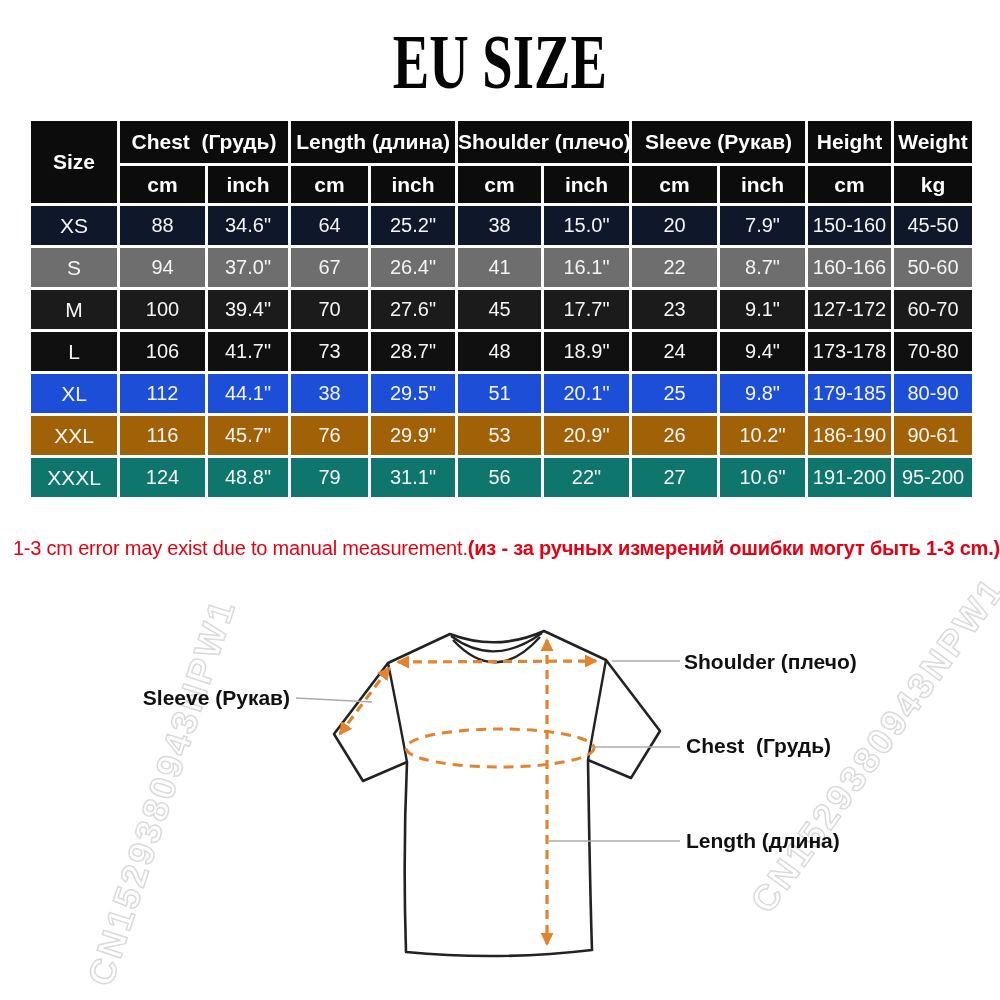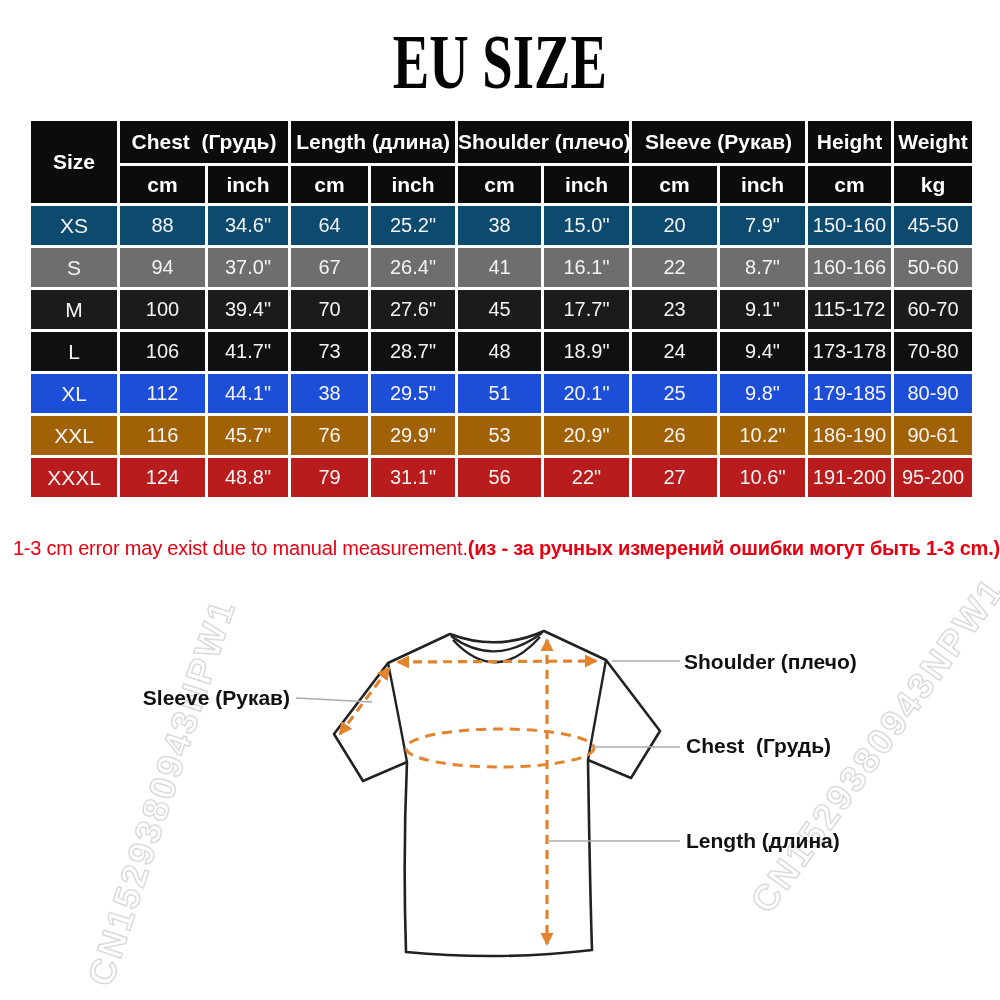--- a/index.html
+++ b/index.html
@@ -94,21 +94,21 @@
         <th>inch</th>
         <th>cm</th>
         <th>inch</th>
         <th>cm</th>
         <th>inch</th>
         <th>cm</th>
         <th>kg</th>
       </tr>
     </thead>
     <tbody>
-      <tr style="background: #0c4a6e;">
+      <tr style="background: #0f172a;">
         <td class="size-col">XS</td>
         <td>88</td>
         <td>34.6"</td>
         <td>64</td>
         <td>25.2"</td>
         <td>38</td>
         <td>15.0"</td>
         <td>20</td>
         <td>7.9"</td>
         <td>150-160</td>
@@ -130,21 +130,21 @@
       <tr style="background: rgb(27, 27, 27);">
         <td class="size-col">M</td>
         <td>100</td>
         <td>39.4"</td>
         <td>70</td>
         <td>27.6"</td>
         <td>45</td>
         <td>17.7"</td>
         <td>23</td>
         <td>9.1"</td>
-        <td>115-172</td>
+        <td>127-172</td>
         <td>60-70</td>
       </tr>
       <tr style="background: rgb(16, 16, 16);">
         <td class="size-col">L</td>
         <td>106</td>
         <td>41.7"</td>
         <td>73</td>
         <td>28.7"</td>
         <td>48</td>
         <td>18.9"</td>
@@ -172,21 +172,21 @@
         <td>45.7"</td>
         <td>76</td>
         <td>29.9"</td>
         <td>53</td>
         <td>20.9"</td>
         <td>26</td>
         <td>10.2"</td>
         <td>186-190</td>
         <td>90-61</td>
       </tr>
-      <tr style="background: #b91c1c;">
+      <tr style="background: #0f766e;">
         <td class="size-col">XXXL</td>
         <td>124</td>
         <td>48.8"</td>
         <td>79</td>
         <td>31.1"</td>
         <td>56</td>
         <td>22"</td>
         <td>27</td>
         <td>10.6"</td>
         <td>191-200</td>

